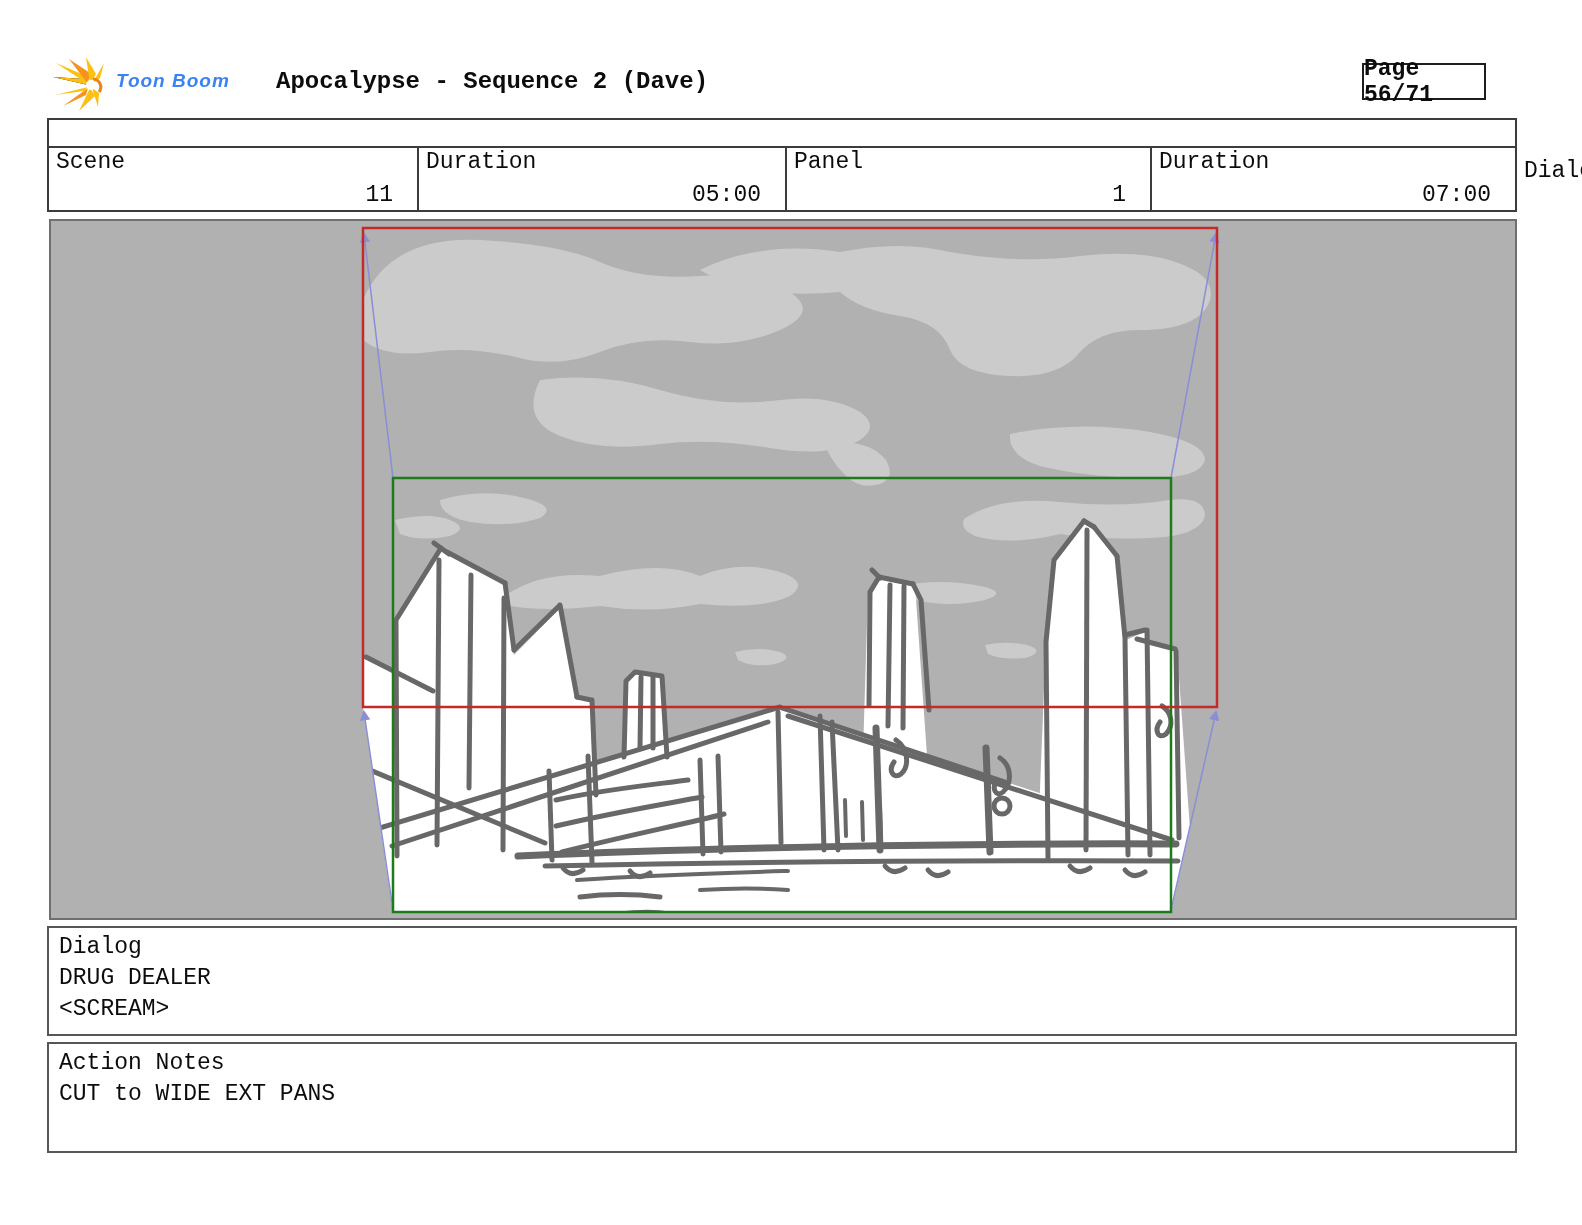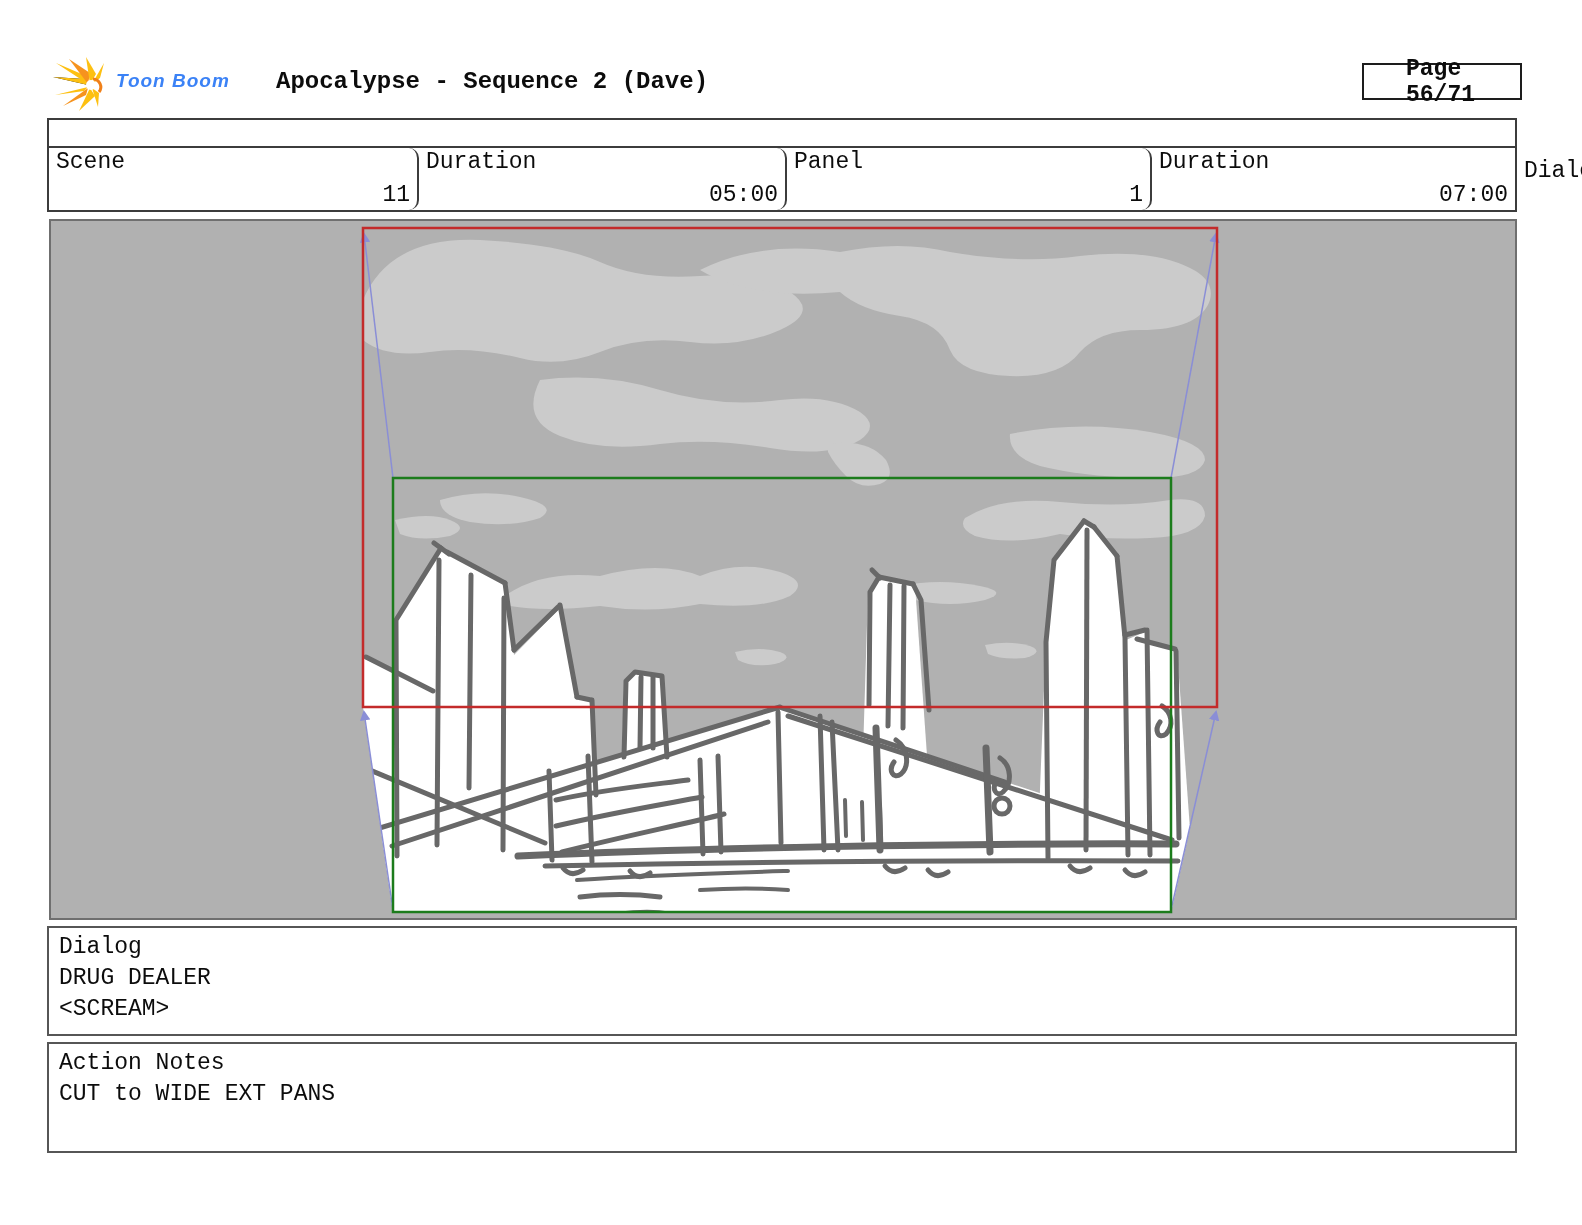--- a/index.html
+++ b/index.html
@@ -18,37 +18,37 @@
     position: absolute; left: 116px; top: 70px;
     font-family: "Liberation Sans", sans-serif;
     font-style: italic; font-weight: bold;
     font-size: 19px; letter-spacing: 1px; color: #3b82f6;
   }
   #doc-title {
     position: absolute; left: 248px; top: 68px;
     font-size: 24px; font-weight: bold; letter-spacing: 0px; margin-left: 28px;
   }
   #page-box {
-    position: absolute; left: 1362px; top: 63px; width: 160px; height: 37px;
+    position: absolute; left: 1362px; top: 63px; width: 124px; height: 37px;
     border: 2px solid #1d1d1d; box-sizing: border-box;
     display: flex; align-items: center; justify-content: center;
-    font-size: 23px; font-weight: bold; padding-left: 42px;
+    font-size: 23px; font-weight: bold;
   }
 
   
   #info-table {
     position: absolute; left: 47px; top: 118px; width: 1470px; height: 94px;
     border: 2px solid #3c3c3c; box-sizing: border-box;
   }
   #info-table .toprow { height: 28px; border-bottom: 2px solid #3c3c3c; box-sizing: border-box; }
   #info-table .cellrow { display: flex; height: 62px; }
-  #info-table .cell { position: relative; box-sizing: border-box; border-right: 2px solid #3c3c3c; flex: 0 0 auto; border-radius: 10px; }
+  #info-table .cell { position: relative; box-sizing: border-box; border-right: 2px solid #3c3c3c; flex: 0 0 auto; }
   #info-table .cell:last-child { border-right: none; }
   .cell .lab { position: absolute; left: 7px; top: 1px; font-size: 23px; }
-  .cell .val { position: absolute; right: 7px; bottom: 2px; font-size: 23px; }
+  .cell .val { position: absolute; right: 24px; bottom: 2px; font-size: 23px; }
   #overflow-dialog-label { position: absolute; left: 1524px; top: 158px; font-size: 23px; white-space: nowrap; }
 
   
   #panel-box {
     position: absolute; left: 49px; top: 219px; width: 1468px; height: 701px;
     border: 2px solid #6f6f6f; box-sizing: border-box; background: #b1b1b1;
   }
   #panel-svg { position: absolute; left: 0; top: 0; width: 1464px; height: 697px; }
 
   

